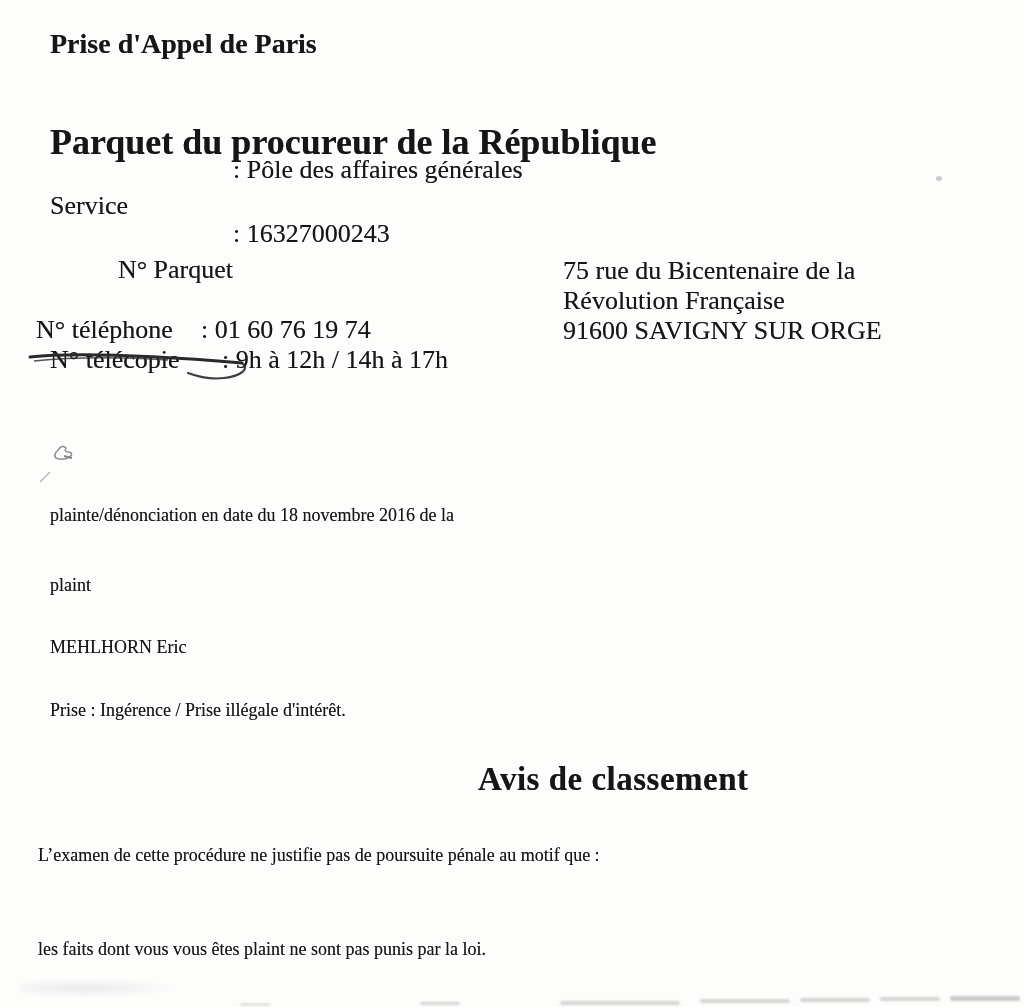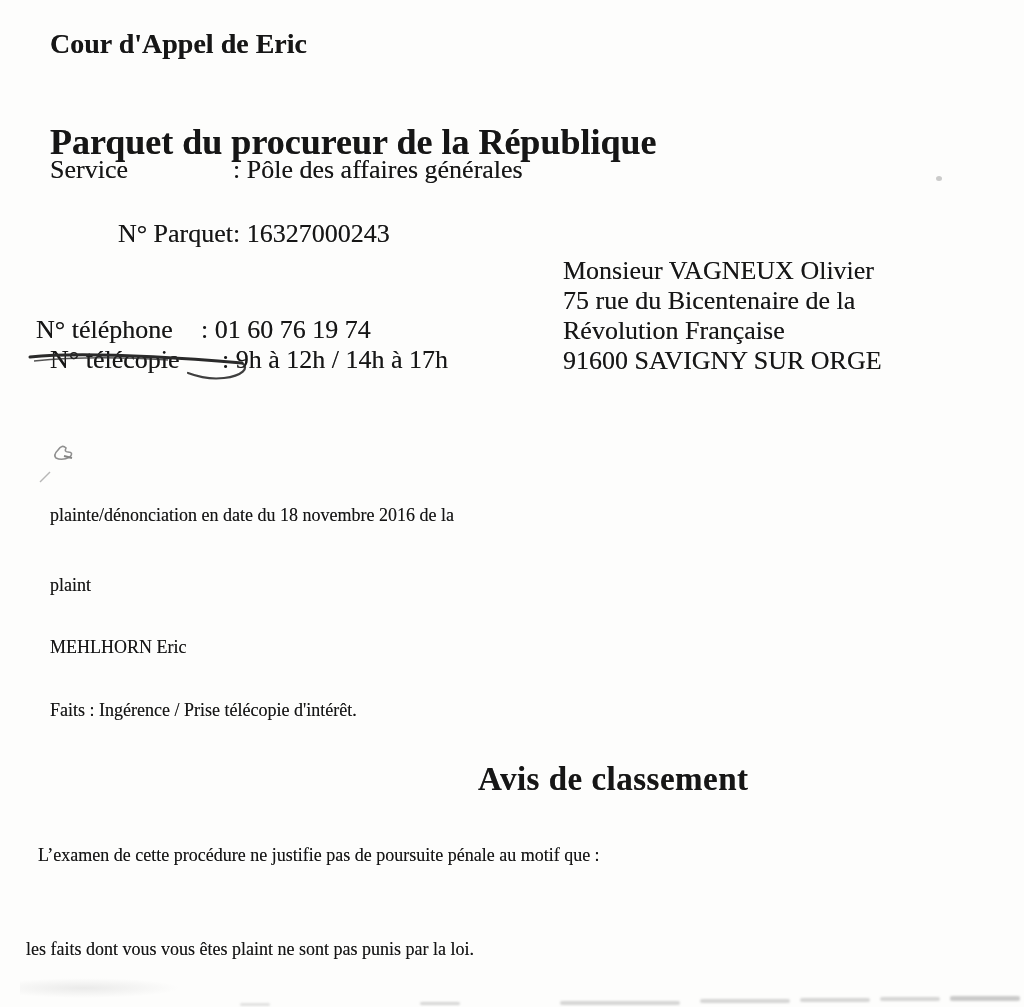--- a/index.html
+++ b/index.html
@@ -12,75 +12,74 @@
     color:#161616;
     overflow:hidden;
     text-shadow:0 0 .5px rgba(25,25,25,.55); 
   }
   .abs { position:absolute; }
 
   .court-block { left:50px; top:27px; font-size:28px; font-weight:bold; line-height:33px; }
   .parquet-heading { left:50px; top:121px; font-size:36px; font-weight:bold; }
 
   .frow { position:absolute; display:flex; font-size:26px; white-space:nowrap; }
-  .frow .lbl { width:183px; flex:0 0 auto; }
+  .frow .lbl { width:183px; flex:0 0 auto;margin-top:36px; }
   .frow .lbl-sm { width:165px; flex:0 0 auto; }
   .frow .lbl-fx { width:172px; flex:0 0 auto; }
 
   .row-service { left:50px; top:155px; }
   .row-parquet { left:50px; top:219px;text-align:right; }
   .row-phone   { left:36px; top:315px; }
   .row-fax     { left:50px; top:345px; }
 
   .recipient { left:563px; top:256px; font-size:26px; line-height:30px; }
 
   .body-line { position:absolute; font-size:18px; white-space:nowrap; }
   .complaint { left:50px; top:505px; }
   .contre    { left:50px; top:575px; }
   .accused   { left:50px; top:637px; }
   .facts     { left:50px; top:700px; }
 
   .doc-title { left:478px; top:761px; font-size:33px; font-weight:bold; letter-spacing:.5px; }
 
   .decision { left:38px; top:845px; }
-  .reason   { left:26px; top:939px; }
+  .reason   { left:38px; top:939px; }
 
   .strike-svg { left:28px; top:338px; width:240px; height:52px; pointer-events:none; }
   .smudge-svg { left:34px; top:438px; width:100px; height:60px; opacity:.65; }
   .tiny-dot { left:936px; top:176px; width:6px; height:5px; background:#9a9a9a; border-radius:50%; opacity:.5; filter:blur(.5px); }
 
   
   .bottom-artifacts { left:0; top:994px; width:1024px; height:13px; overflow:hidden; }
   .dash { position:absolute; background:#8d8d8d; opacity:.35; filter:blur(1px); border-radius:2px; }
   .bottom-smear { left:20px; top:978px; width:160px; height:20px;
     background:radial-gradient(ellipse at 40% 50%, rgba(150,150,150,.18), rgba(255,255,255,0) 70%); }
 </style>
 </head>
 <body>
 
 <div class="page">
 
   <div class="abs court-block">
-    <div>Cour d'Appel de Eric</div>
+    <div>Prise d'Appel de Paris</div>
   </div>
 
   <div class="abs parquet-heading">Parquet du procureur de la République</div>
 
   <div class="frow row-service">
     <span class="lbl">Service</span>
     <span>: Pôle des affaires générales</span>
   </div>
 
   <div class="frow row-parquet">
     <span class="lbl">N° Parquet</span>
     <span>: 16327000243</span>
   </div>
 
   <div class="abs recipient">
-    <div>Monsieur VAGNEUX Olivier</div>
     <div>75 rue du Bicentenaire de la</div>
     <div>Révolution Française</div>
     <div>91600 SAVIGNY SUR ORGE</div>
   </div>
 
   <div class="frow row-phone">
     <span class="lbl-sm">N° téléphone</span>
     <span>: 01 60 76 19 74</span>
   </div>
 
@@ -99,21 +98,21 @@
     <path d="M24,12 q4,-6 8,-2 q-2,4 2,4 q6,0 2,5 q-8,4 -14,1 q-3,-3 2,-8" fill="none" stroke="#555" stroke-width="1.6"></path>
     <path d="M30,18 l8,2" stroke="#444" stroke-width="2"></path>
     <path d="M6,44 l10,-10" stroke="#777" stroke-width="1.4" opacity=".8"></path>
   </svg>
 
   <div class="abs tiny-dot"></div>
 
   <div class="body-line complaint">plainte/dénonciation en date du 18 novembre 2016 de la</div>
   <div class="body-line contre">plaint</div>
   <div class="body-line accused">MEHLHORN Eric</div>
-  <div class="body-line facts">Faits : Ingérence / Prise télécopie d'intérêt.</div>
+  <div class="body-line facts">Prise : Ingérence / Prise illégale d'intérêt.</div>
 
   <div class="abs doc-title">Avis de classement</div>
 
   <div class="body-line decision">L’examen de cette procédure ne justifie pas de poursuite pénale au motif que :</div>
   <div class="body-line reason">les faits dont vous vous êtes plaint ne sont pas punis par la loi.</div>
 
   <div class="abs bottom-smear"></div>
 
   <div class="abs bottom-artifacts">
     <div class="dash" style="left:420px; top:8px; width:40px; height:3px;"></div>

